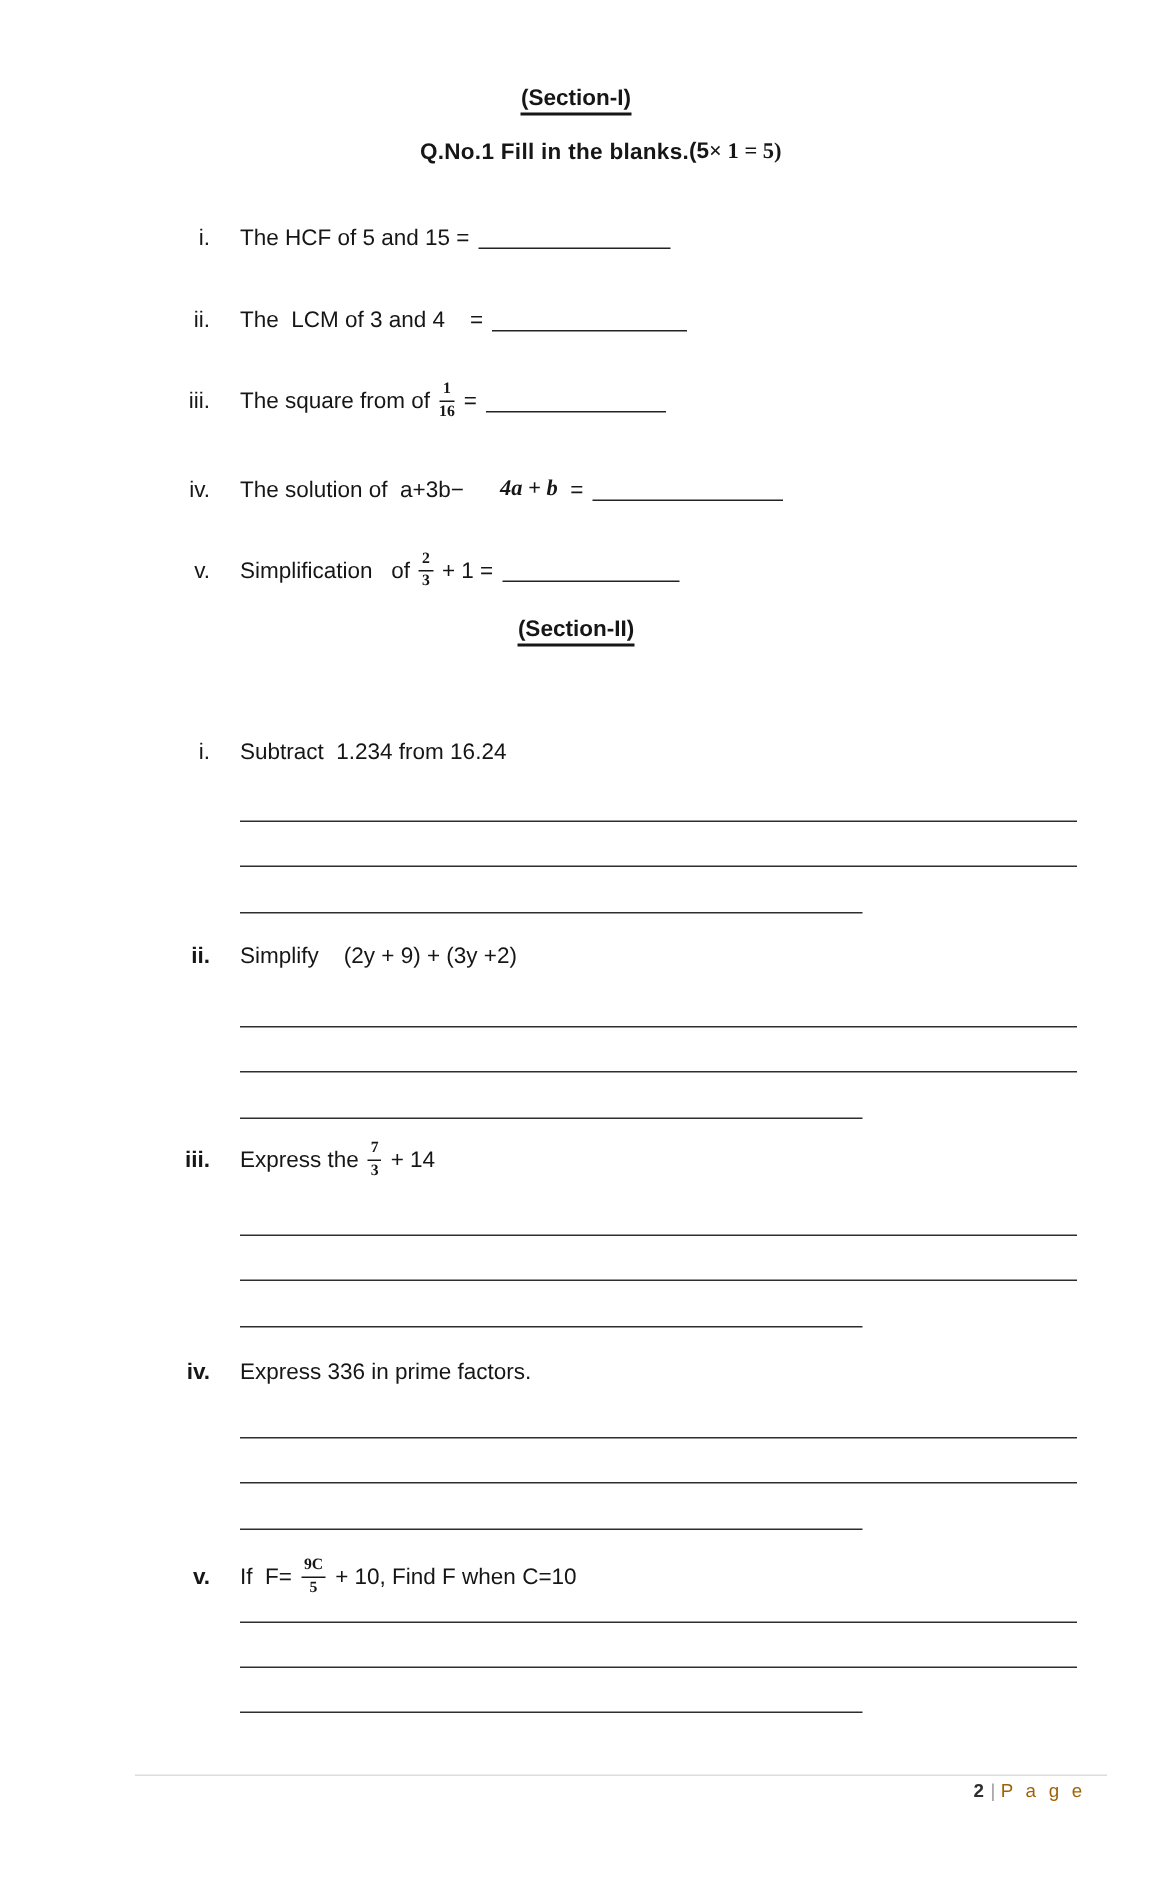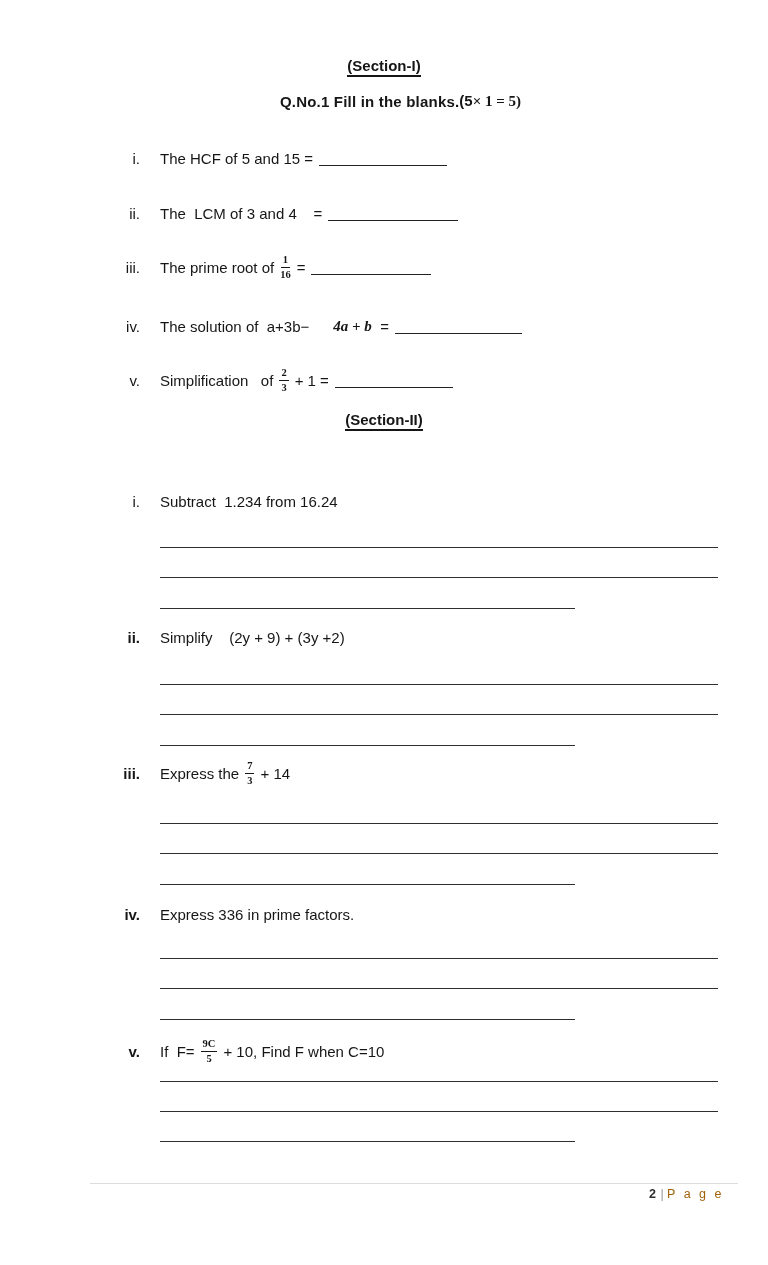--- a/index.html
+++ b/index.html
@@ -92,21 +92,21 @@
   </div>
 
   <div class="item" style="top:197px">
     <span class="rnum">ii.</span>
     <span class="itext"><span class="tseg">The &nbsp;LCM of 3 and 4 &nbsp;&nbsp;&nbsp;=</span><span class="blank" style="width:130px"></span></span>
   </div>
 
   <div class="item" style="top:251px">
     <span class="rnum">iii.</span>
     <span class="itext">
-      <span class="tseg">The prime root of</span>
+      <span class="tseg">The square from of</span>
       <span class="frac"><span class="fnum">1</span><span class="fden">16</span></span>
       <span class="tseg">=</span>
       <span class="blank" style="width:120px"></span>
     </span>
   </div>
 
   <div class="item" style="top:310px">
     <span class="rnum">iv.</span>
     <span class="itext">
       <span class="tseg">The solution of &nbsp;a+3b−</span>

